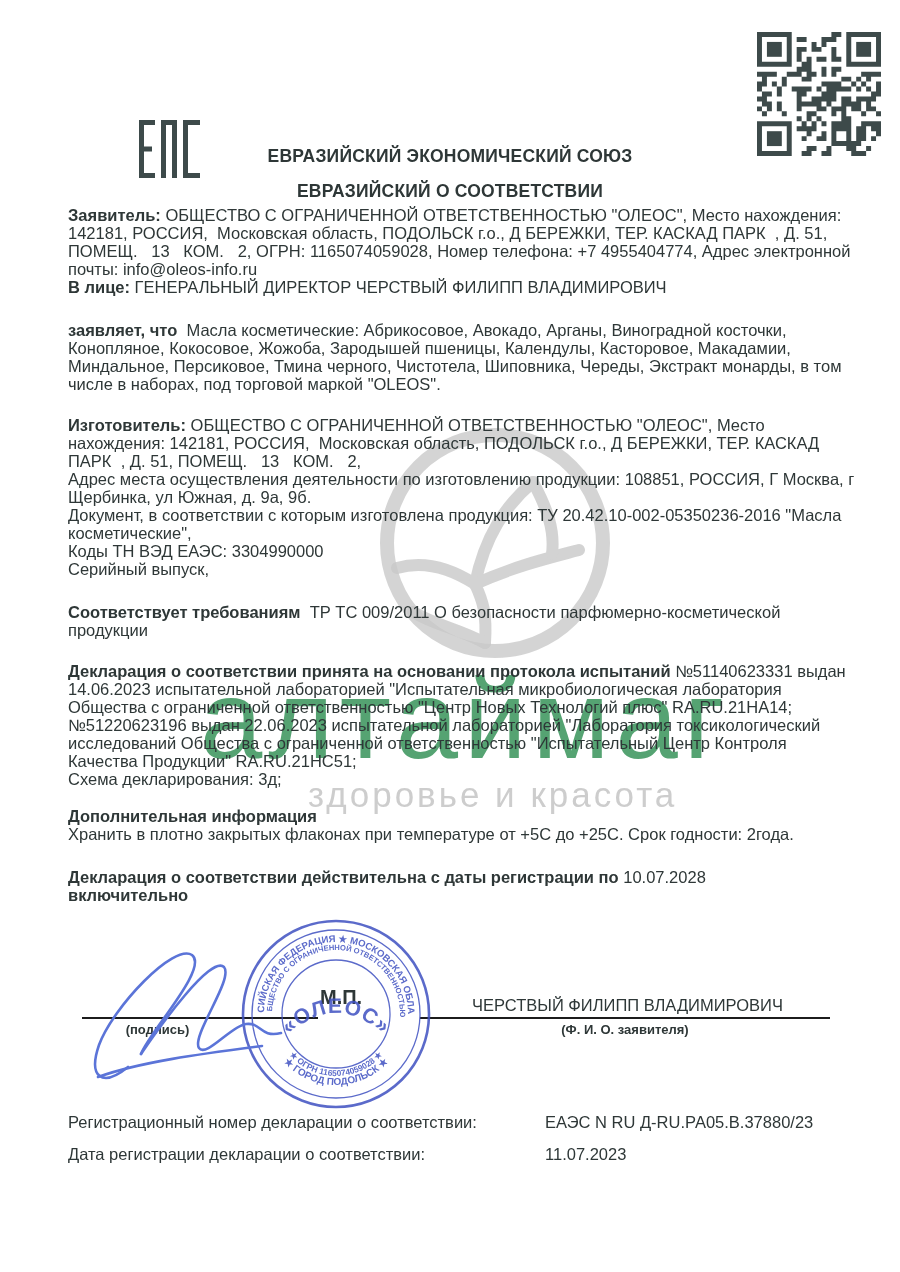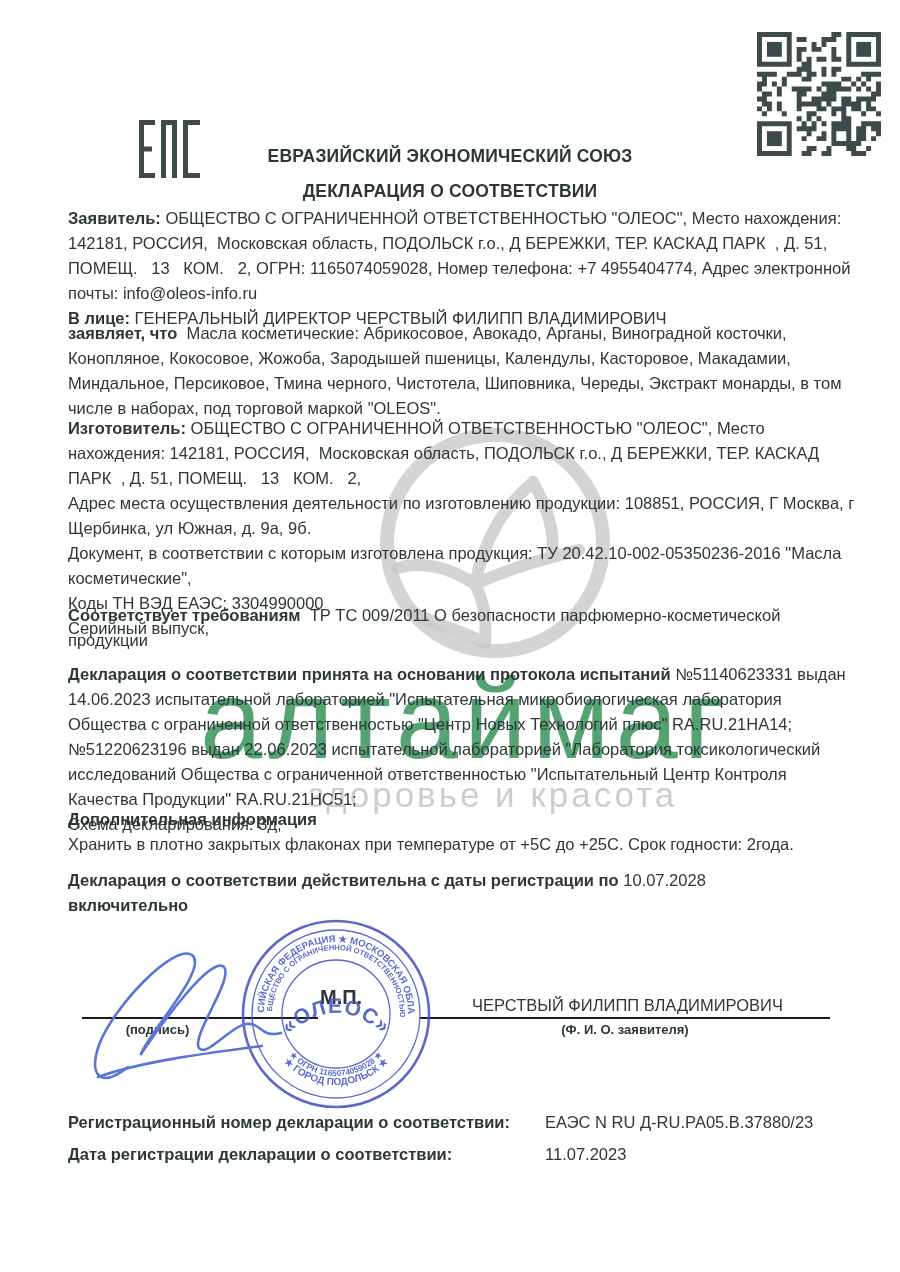--- a/index.html
+++ b/index.html
@@ -2,34 +2,34 @@
 <html><head>
 <meta charset="utf-8">
 <style>
   html,body{margin:0;padding:0;background:#ffffff;}
   .page{position:relative;width:900px;height:1272px;background:#fff;overflow:hidden;
         font-family:"Liberation Sans",sans-serif;color:#2e3737;}
   .layer{position:absolute;left:0;top:0;width:100%;height:100%;}
   .wm{z-index:0;}
   .txt{z-index:2;}
   .ink{z-index:3;}
-  .blk{position:absolute;left:68px;width:792px;font-size:16.5px;line-height:25px;}
+  .blk{position:absolute;left:68px;width:792px;font-size:16.5px;line-height:18px;}
   .blk p{margin:0;}
   b{font-weight:700;}
   .title{position:absolute;left:0;width:900px;text-align:center;font-weight:700;
          font-size:17.5px;letter-spacing:.2px;}
   .wm-brand{position:absolute;left:200px;top:655px;font-size:112px;font-weight:400;
             color:#15803d;opacity:.72;letter-spacing:6px;white-space:nowrap;}
   .wm-tag{position:absolute;left:308px;top:775px;font-size:35px;color:#c8c8c8;
           opacity:.9;letter-spacing:3px;white-space:nowrap;}
   .sigline{position:absolute;border-top:2px solid #1c1c1c;height:0;}
   .caption{position:absolute;font-size:13px;font-weight:700;text-align:center;}
   .fio{position:absolute;left:428px;top:996px;font-size:16.5px;white-space:nowrap;margin-left:44px;}
   .mp{position:absolute;left:320px;top:986px;font-size:20px;font-weight:700;}
-  .foot-label{position:absolute;left:68px;font-size:16.5px;font-weight:700;}
+  .foot-label{position:absolute;left:68px;font-size:16.5px;font-weight:400;}
   .foot-value{position:absolute;left:545px;font-size:16.5px;}
 </style>
 </head>
 <body>
 
 <div class="page">
 
   <div class="layer wm">
     <svg style="position:absolute;left:335px;top:418px;" width="320" height="250" viewBox="0 0 320 250">
       <g stroke="#c9c9c9" stroke-width="14" fill="none" opacity="0.8">
@@ -73,21 +73,21 @@
           <rect x="20" y="2" width="3" height="3"></rect>
         <path d="M0,18h7v7h-7z M1,19v5h5v-5z" fill-rule="evenodd"></path>
           <rect x="2" y="20" width="3" height="3"></rect>
       </g>
       <g id="qr-data" fill="#3d4a4a">
           <path d="M15,0h1v1h-1zM16,0h1v1h-1zM8,1h1v1h-1zM9,1h1v1h-1zM13,1h1v1h-1zM14,1h1v1h-1zM15,1h1v1h-1zM11,2h1v1h-1zM13,2h1v1h-1zM8,3h1v1h-1zM9,3h1v1h-1zM11,3h1v1h-1zM12,3h1v1h-1zM15,3h1v1h-1zM8,4h1v1h-1zM15,4h1v1h-1zM8,5h1v1h-1zM10,5h1v1h-1zM12,5h1v1h-1zM13,5h1v1h-1zM15,5h1v1h-1zM16,5h1v1h-1zM9,6h1v1h-1zM10,6h1v1h-1zM8,7h1v1h-1zM9,7h1v1h-1zM10,7h1v1h-1zM13,7h1v1h-1zM15,7h1v1h-1zM16,7h1v1h-1zM0,8h1v1h-1zM1,8h1v1h-1zM2,8h1v1h-1zM3,8h1v1h-1zM6,8h1v1h-1zM7,8h1v1h-1zM8,8h1v1h-1zM10,8h1v1h-1zM11,8h1v1h-1zM13,8h1v1h-1zM15,8h1v1h-1zM21,8h1v1h-1zM22,8h1v1h-1zM23,8h1v1h-1zM24,8h1v1h-1zM1,9h1v1h-1zM5,9h1v1h-1zM9,9h1v1h-1zM10,9h1v1h-1zM17,9h1v1h-1zM18,9h1v1h-1zM20,9h1v1h-1zM22,9h1v1h-1zM0,10h1v1h-1zM1,10h1v1h-1zM3,10h1v1h-1zM5,10h1v1h-1zM13,10h1v1h-1zM14,10h1v1h-1zM15,10h1v1h-1zM16,10h1v1h-1zM19,10h1v1h-1zM21,10h1v1h-1zM24,10h1v1h-1zM0,11h1v1h-1zM4,11h1v1h-1zM7,11h1v1h-1zM8,11h1v1h-1zM9,11h1v1h-1zM10,11h1v1h-1zM12,11h1v1h-1zM14,11h1v1h-1zM15,11h1v1h-1zM16,11h1v1h-1zM17,11h1v1h-1zM18,11h1v1h-1zM20,11h1v1h-1zM22,11h1v1h-1zM24,11h1v1h-1zM1,12h1v1h-1zM2,12h1v1h-1zM4,12h1v1h-1zM8,12h1v1h-1zM9,12h1v1h-1zM13,12h1v1h-1zM14,12h1v1h-1zM15,12h1v1h-1zM23,12h1v1h-1zM24,12h1v1h-1zM0,13h1v1h-1zM1,13h1v1h-1zM8,13h1v1h-1zM11,13h1v1h-1zM12,13h1v1h-1zM13,13h1v1h-1zM14,13h1v1h-1zM15,13h1v1h-1zM17,13h1v1h-1zM18,13h1v1h-1zM20,13h1v1h-1zM21,13h1v1h-1zM22,13h1v1h-1zM23,13h1v1h-1zM1,14h1v1h-1zM2,14h1v1h-1zM4,14h1v1h-1zM8,14h1v1h-1zM9,14h1v1h-1zM10,14h1v1h-1zM11,14h1v1h-1zM12,14h1v1h-1zM14,14h1v1h-1zM17,14h1v1h-1zM18,14h1v1h-1zM19,14h1v1h-1zM20,14h1v1h-1zM22,14h1v1h-1zM0,15h1v1h-1zM2,15h1v1h-1zM4,15h1v1h-1zM8,15h1v1h-1zM12,15h1v1h-1zM13,15h1v1h-1zM15,15h1v1h-1zM16,15h1v1h-1zM17,15h1v1h-1zM19,15h1v1h-1zM20,15h1v1h-1zM22,15h1v1h-1zM23,15h1v1h-1zM1,16h1v1h-1zM5,16h1v1h-1zM10,16h1v1h-1zM11,16h1v1h-1zM15,16h1v1h-1zM17,16h1v1h-1zM21,16h1v1h-1zM24,16h1v1h-1zM8,17h1v1h-1zM10,17h1v1h-1zM12,17h1v1h-1zM17,17h1v1h-1zM18,17h1v1h-1zM9,18h1v1h-1zM11,18h1v1h-1zM13,18h1v1h-1zM15,18h1v1h-1zM16,18h1v1h-1zM17,18h1v1h-1zM18,18h1v1h-1zM21,18h1v1h-1zM22,18h1v1h-1zM23,18h1v1h-1zM24,18h1v1h-1zM8,19h1v1h-1zM9,19h1v1h-1zM10,19h1v1h-1zM11,19h1v1h-1zM15,19h1v1h-1zM16,19h1v1h-1zM17,19h1v1h-1zM18,19h1v1h-1zM20,19h1v1h-1zM21,19h1v1h-1zM23,19h1v1h-1zM24,19h1v1h-1zM10,20h1v1h-1zM13,20h1v1h-1zM15,20h1v1h-1zM18,20h1v1h-1zM20,20h1v1h-1zM21,20h1v1h-1zM24,20h1v1h-1zM9,21h1v1h-1zM12,21h1v1h-1zM13,21h1v1h-1zM15,21h1v1h-1zM18,21h1v1h-1zM20,21h1v1h-1zM21,21h1v1h-1zM23,21h1v1h-1zM15,22h1v1h-1zM16,22h1v1h-1zM17,22h1v1h-1zM18,22h1v1h-1zM19,22h1v1h-1zM20,22h1v1h-1zM10,23h1v1h-1zM11,23h1v1h-1zM14,23h1v1h-1zM18,23h1v1h-1zM19,23h1v1h-1zM22,23h1v1h-1zM9,24h1v1h-1zM10,24h1v1h-1zM13,24h1v1h-1zM14,24h1v1h-1zM19,24h1v1h-1zM20,24h1v1h-1zM21,24h1v1h-1z"></path>
         </g>
     </svg>
 
     <div class="title" style="top:146px;">ЕВРАЗИЙСКИЙ ЭКОНОМИЧЕСКИЙ СОЮЗ</div>
-    <div class="title" style="top:181px;">ДЕКЛАРАЦИЯ О СООТВЕТСТВИИ</div>
+    <div class="title" style="top:181px;">ЕВРАЗИЙСКИЙ О СООТВЕТСТВИИ</div>
 
     <div class="blk" style="top:206px;">
       <p><b>Заявитель:</b> <span>ОБЩЕСТВО С ОГРАНИЧЕННОЙ ОТВЕТСТВЕННОСТЬЮ "ОЛЕОС", Место нахождения: 142181, РОССИЯ,&nbsp; Московская область, ПОДОЛЬСК г.о., Д БЕРЕЖКИ, ТЕР. КАСКАД ПАРК&nbsp; , Д. 51, ПОМЕЩ.&nbsp;&nbsp; 13&nbsp;&nbsp; КОМ.&nbsp;&nbsp; 2, ОГРН: 1165074059028, Номер телефона: +7 4955404774, Адрес электронной почты: info@oleos-info.ru</span></p>
       <p><b>В лице:</b> <span>ГЕНЕРАЛЬНЫЙ ДИРЕКТОР ЧЕРСТВЫЙ ФИЛИПП ВЛАДИМИРОВИЧ</span></p>
     </div>
 
     <div class="blk" style="top:321px;">
       <p><b>заявляет, что</b><span>&nbsp; Масла косметические: Абрикосовое, Авокадо, Арганы, Виноградной косточки, Конопляное, Кокосовое, Жожоба, Зародышей пшеницы, Календулы, Касторовое, Макадамии, Миндальное, Персиковое, Тмина черного, Чистотела, Шиповника, Череды, Экстракт монарды, в том числе в наборах, под торговой маркой "OLEOS".</span></p>
     </div>
 

